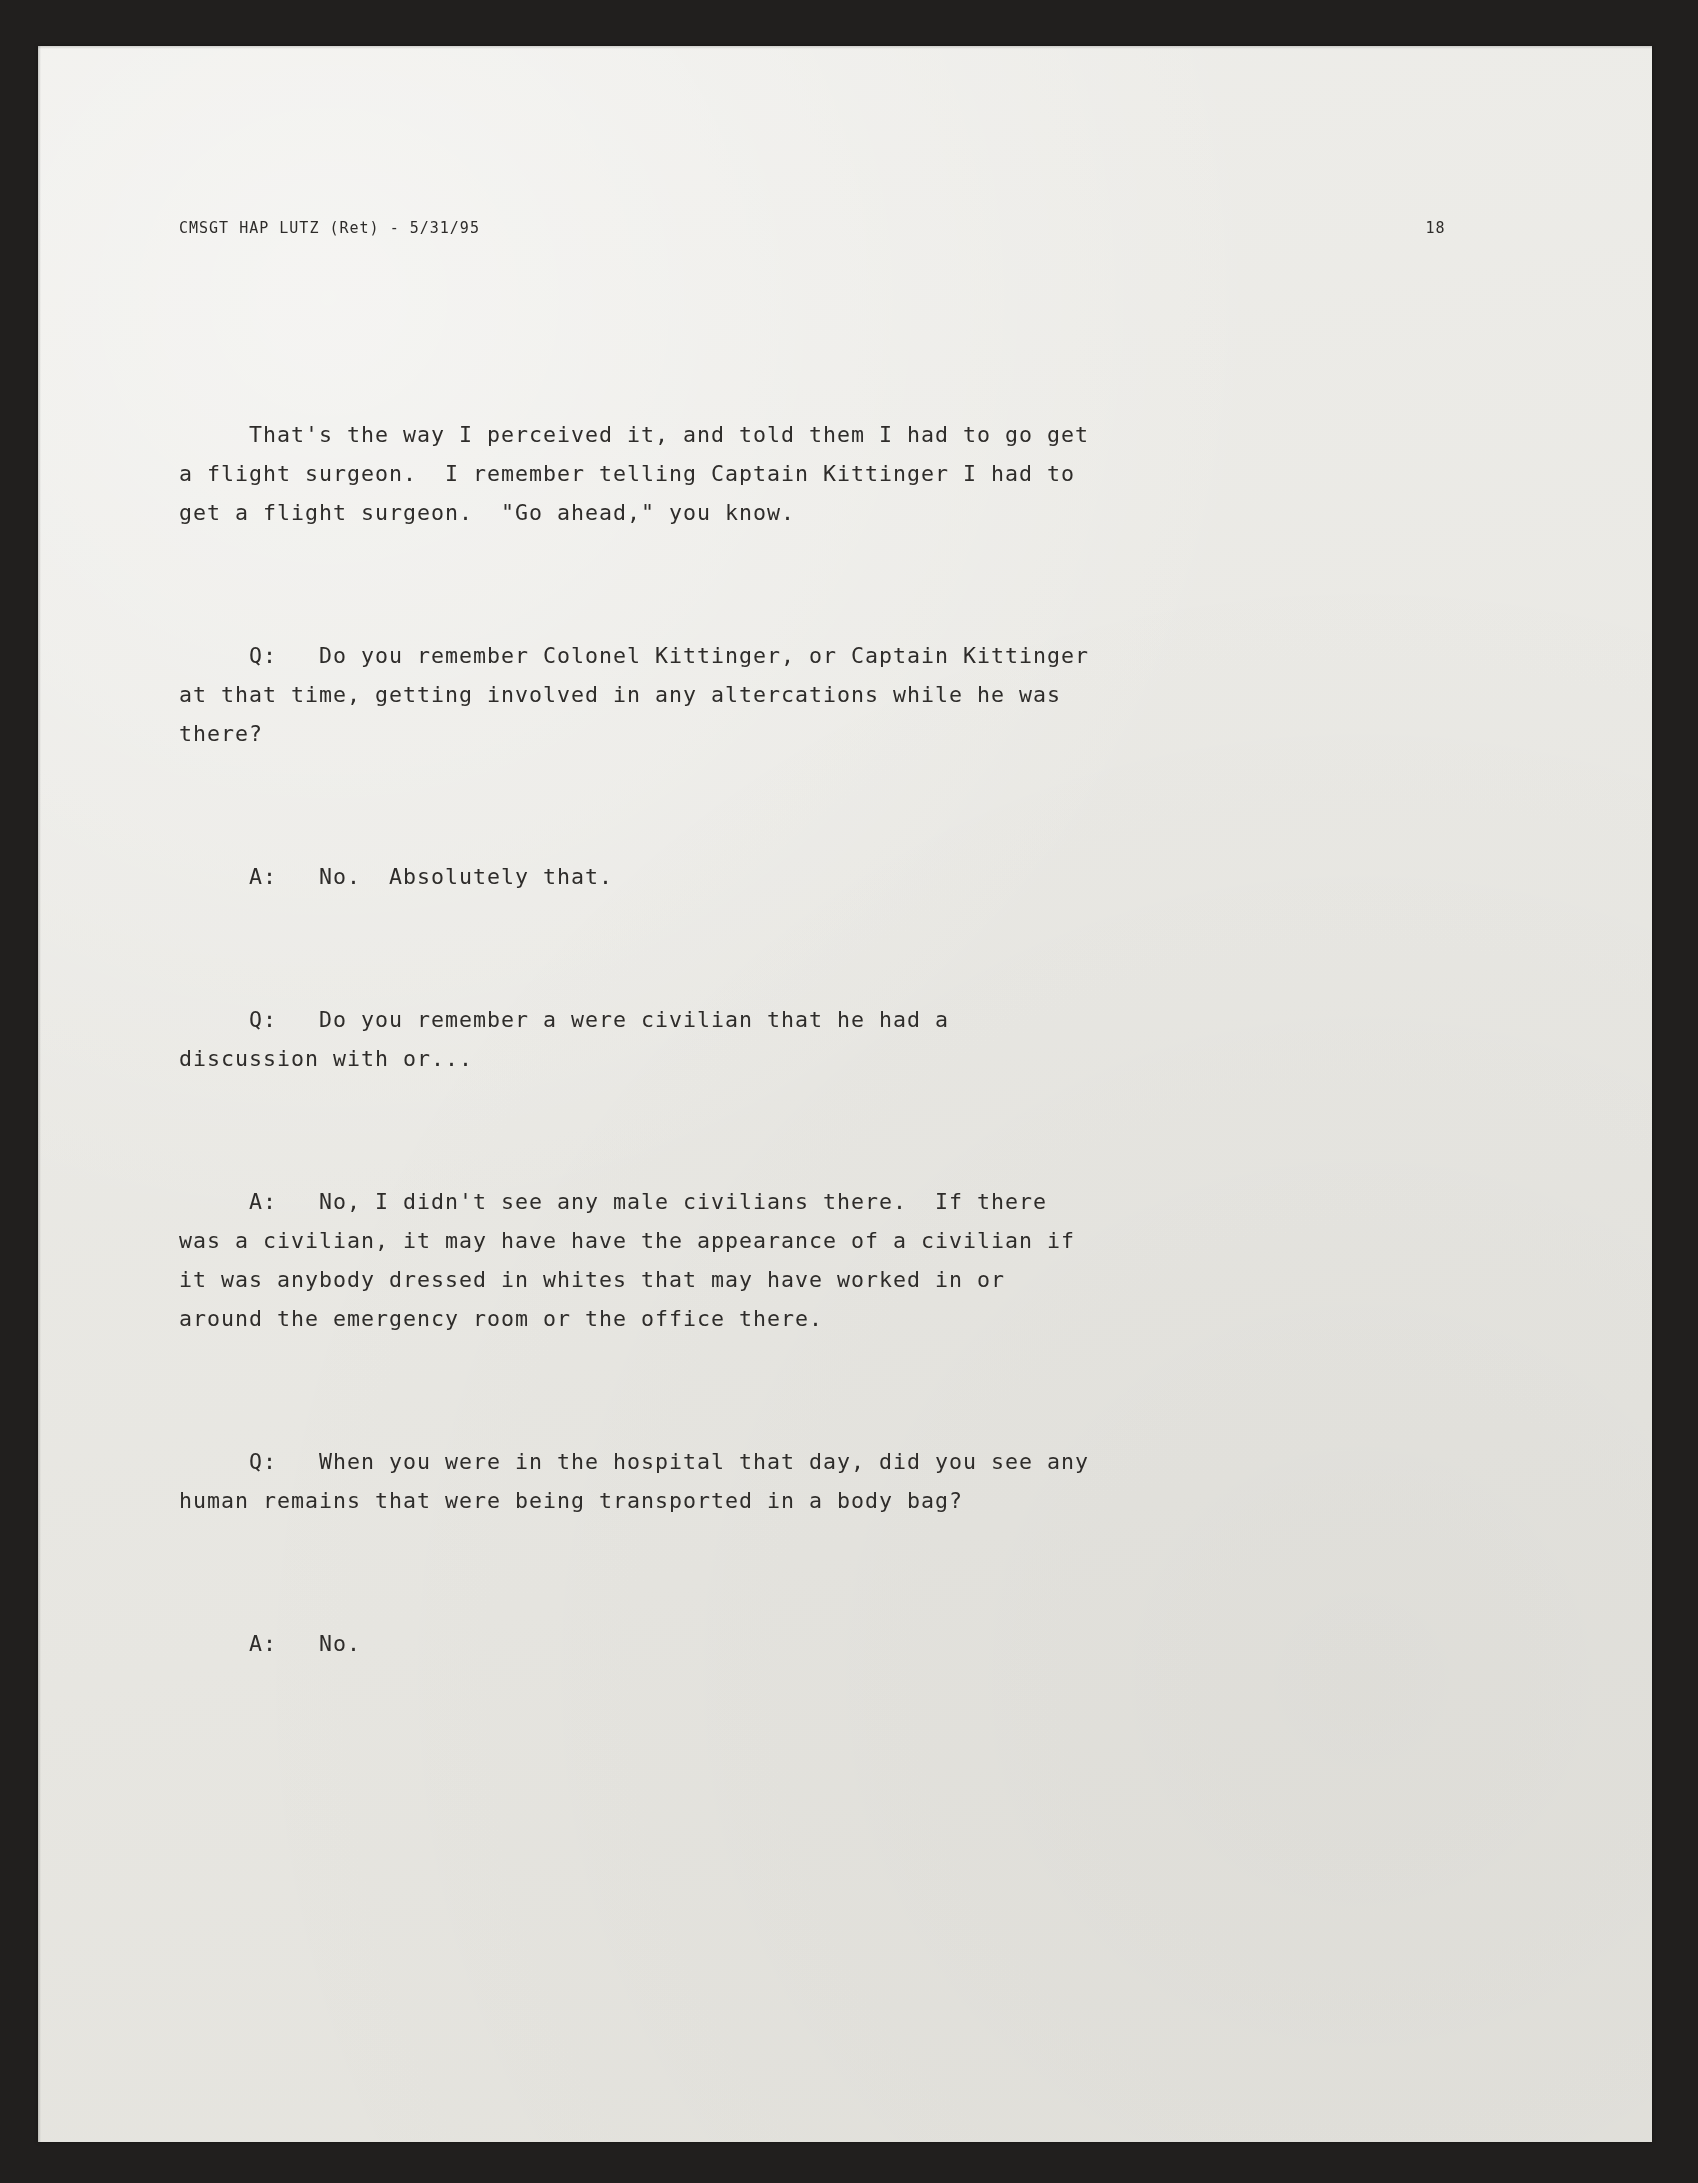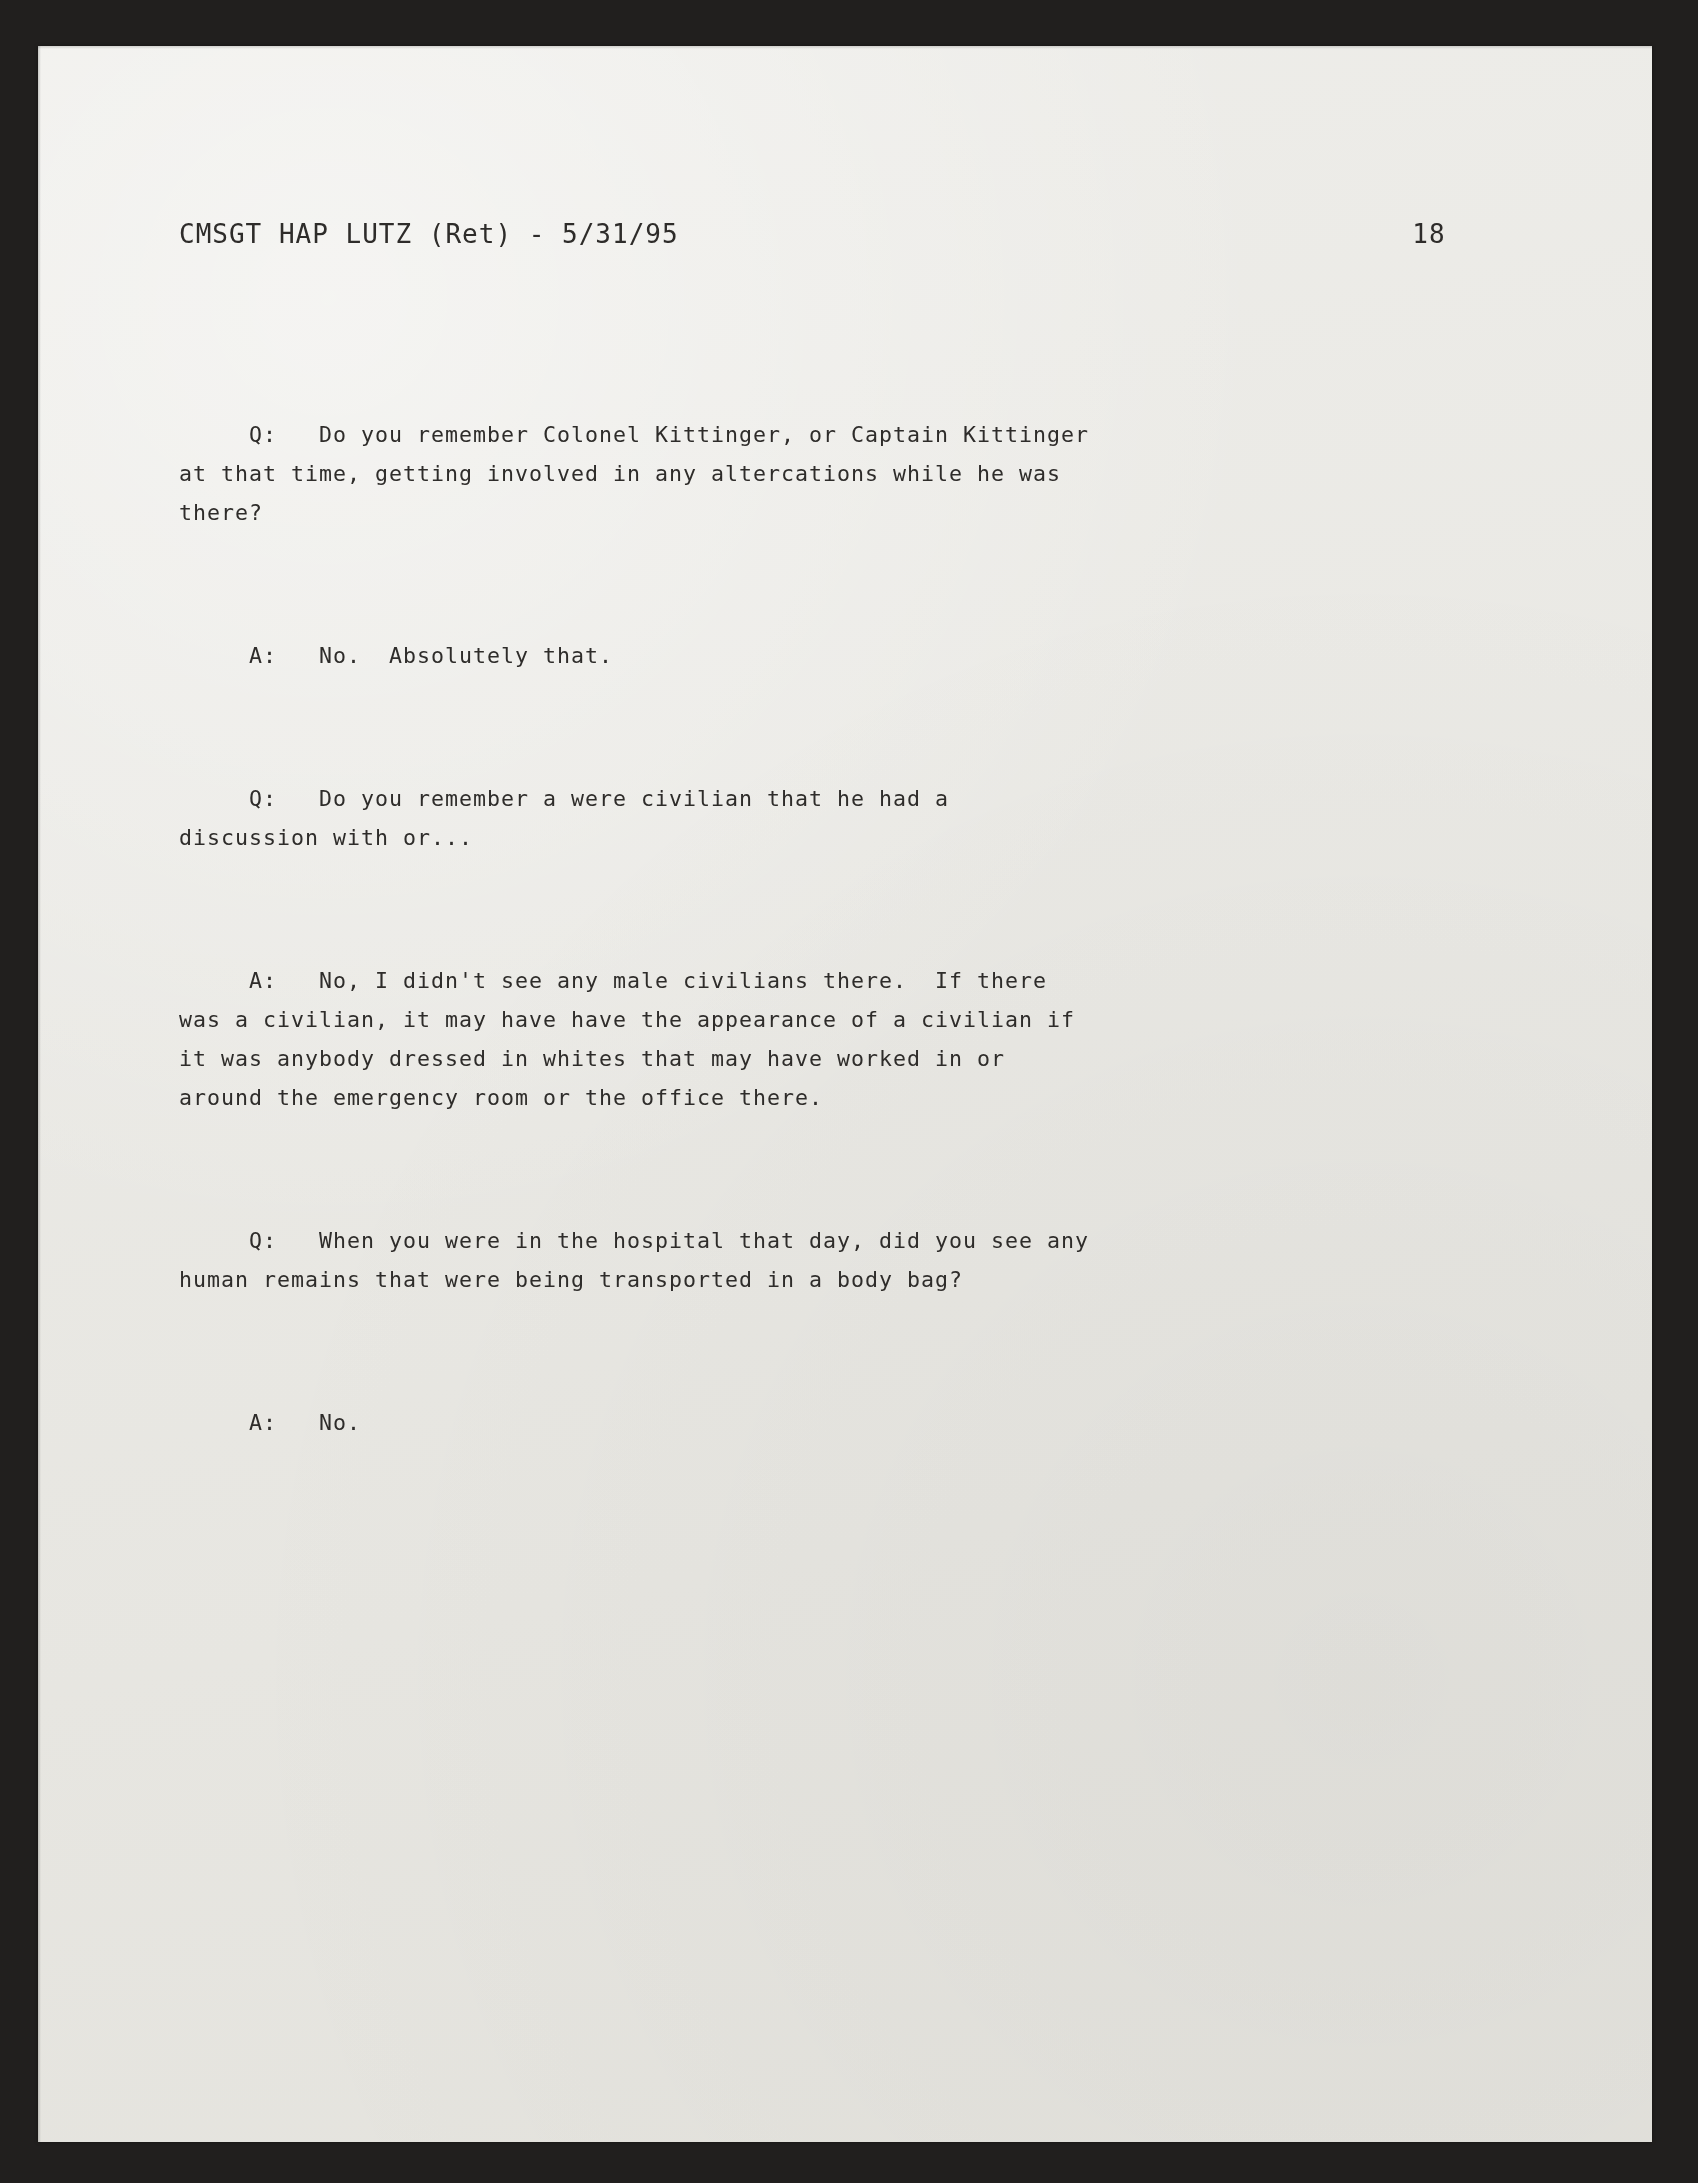--- a/index.html
+++ b/index.html
@@ -65,21 +65,21 @@
     position: absolute;
     left: 179px;
     top: 219px;
     width: 1279px;
     display: flex;
     justify-content: space-between;
     align-items: baseline;
   }
   .header-title,
   .header-page {
-    font-size: 26px;
+    font-size: 15px;
     letter-spacing: 1px;
     color: #2e2c2a;
     white-space: pre;
   }
   .header-page {
     padding-right: 12.4px;
   }
 
   .body-text {
     position: absolute;
@@ -107,20 +107,23 @@
   <div class="edge-top"></div>
 
   <div class="doc">
 
     <div class="header-row">
       <div class="header-title">CMSGT HAP LUTZ (Ret) - 5/31/95</div>
       <div class="header-page">18</div>
     </div>
 
     <div class="body-text">
+      <p class="para">     That's the way I perceived it, and told them I had to go get
+a flight surgeon.  I remember telling Captain Kittinger I had to
+get a flight surgeon.  "Go ahead," you know.</p>
       <p class="para">     Q:   Do you remember Colonel Kittinger, or Captain Kittinger
 at that time, getting involved in any altercations while he was
 there?</p>
       <p class="para">     A:   No.  Absolutely that.</p>
       <p class="para">     Q:   Do you remember a were civilian that he had a
 discussion with or...</p>
       <p class="para">     A:   No, I didn't see any male civilians there.  If there
 was a civilian, it may have have the appearance of a civilian if
 it was anybody dressed in whites that may have worked in or
 around the emergency room or the office there.</p>

